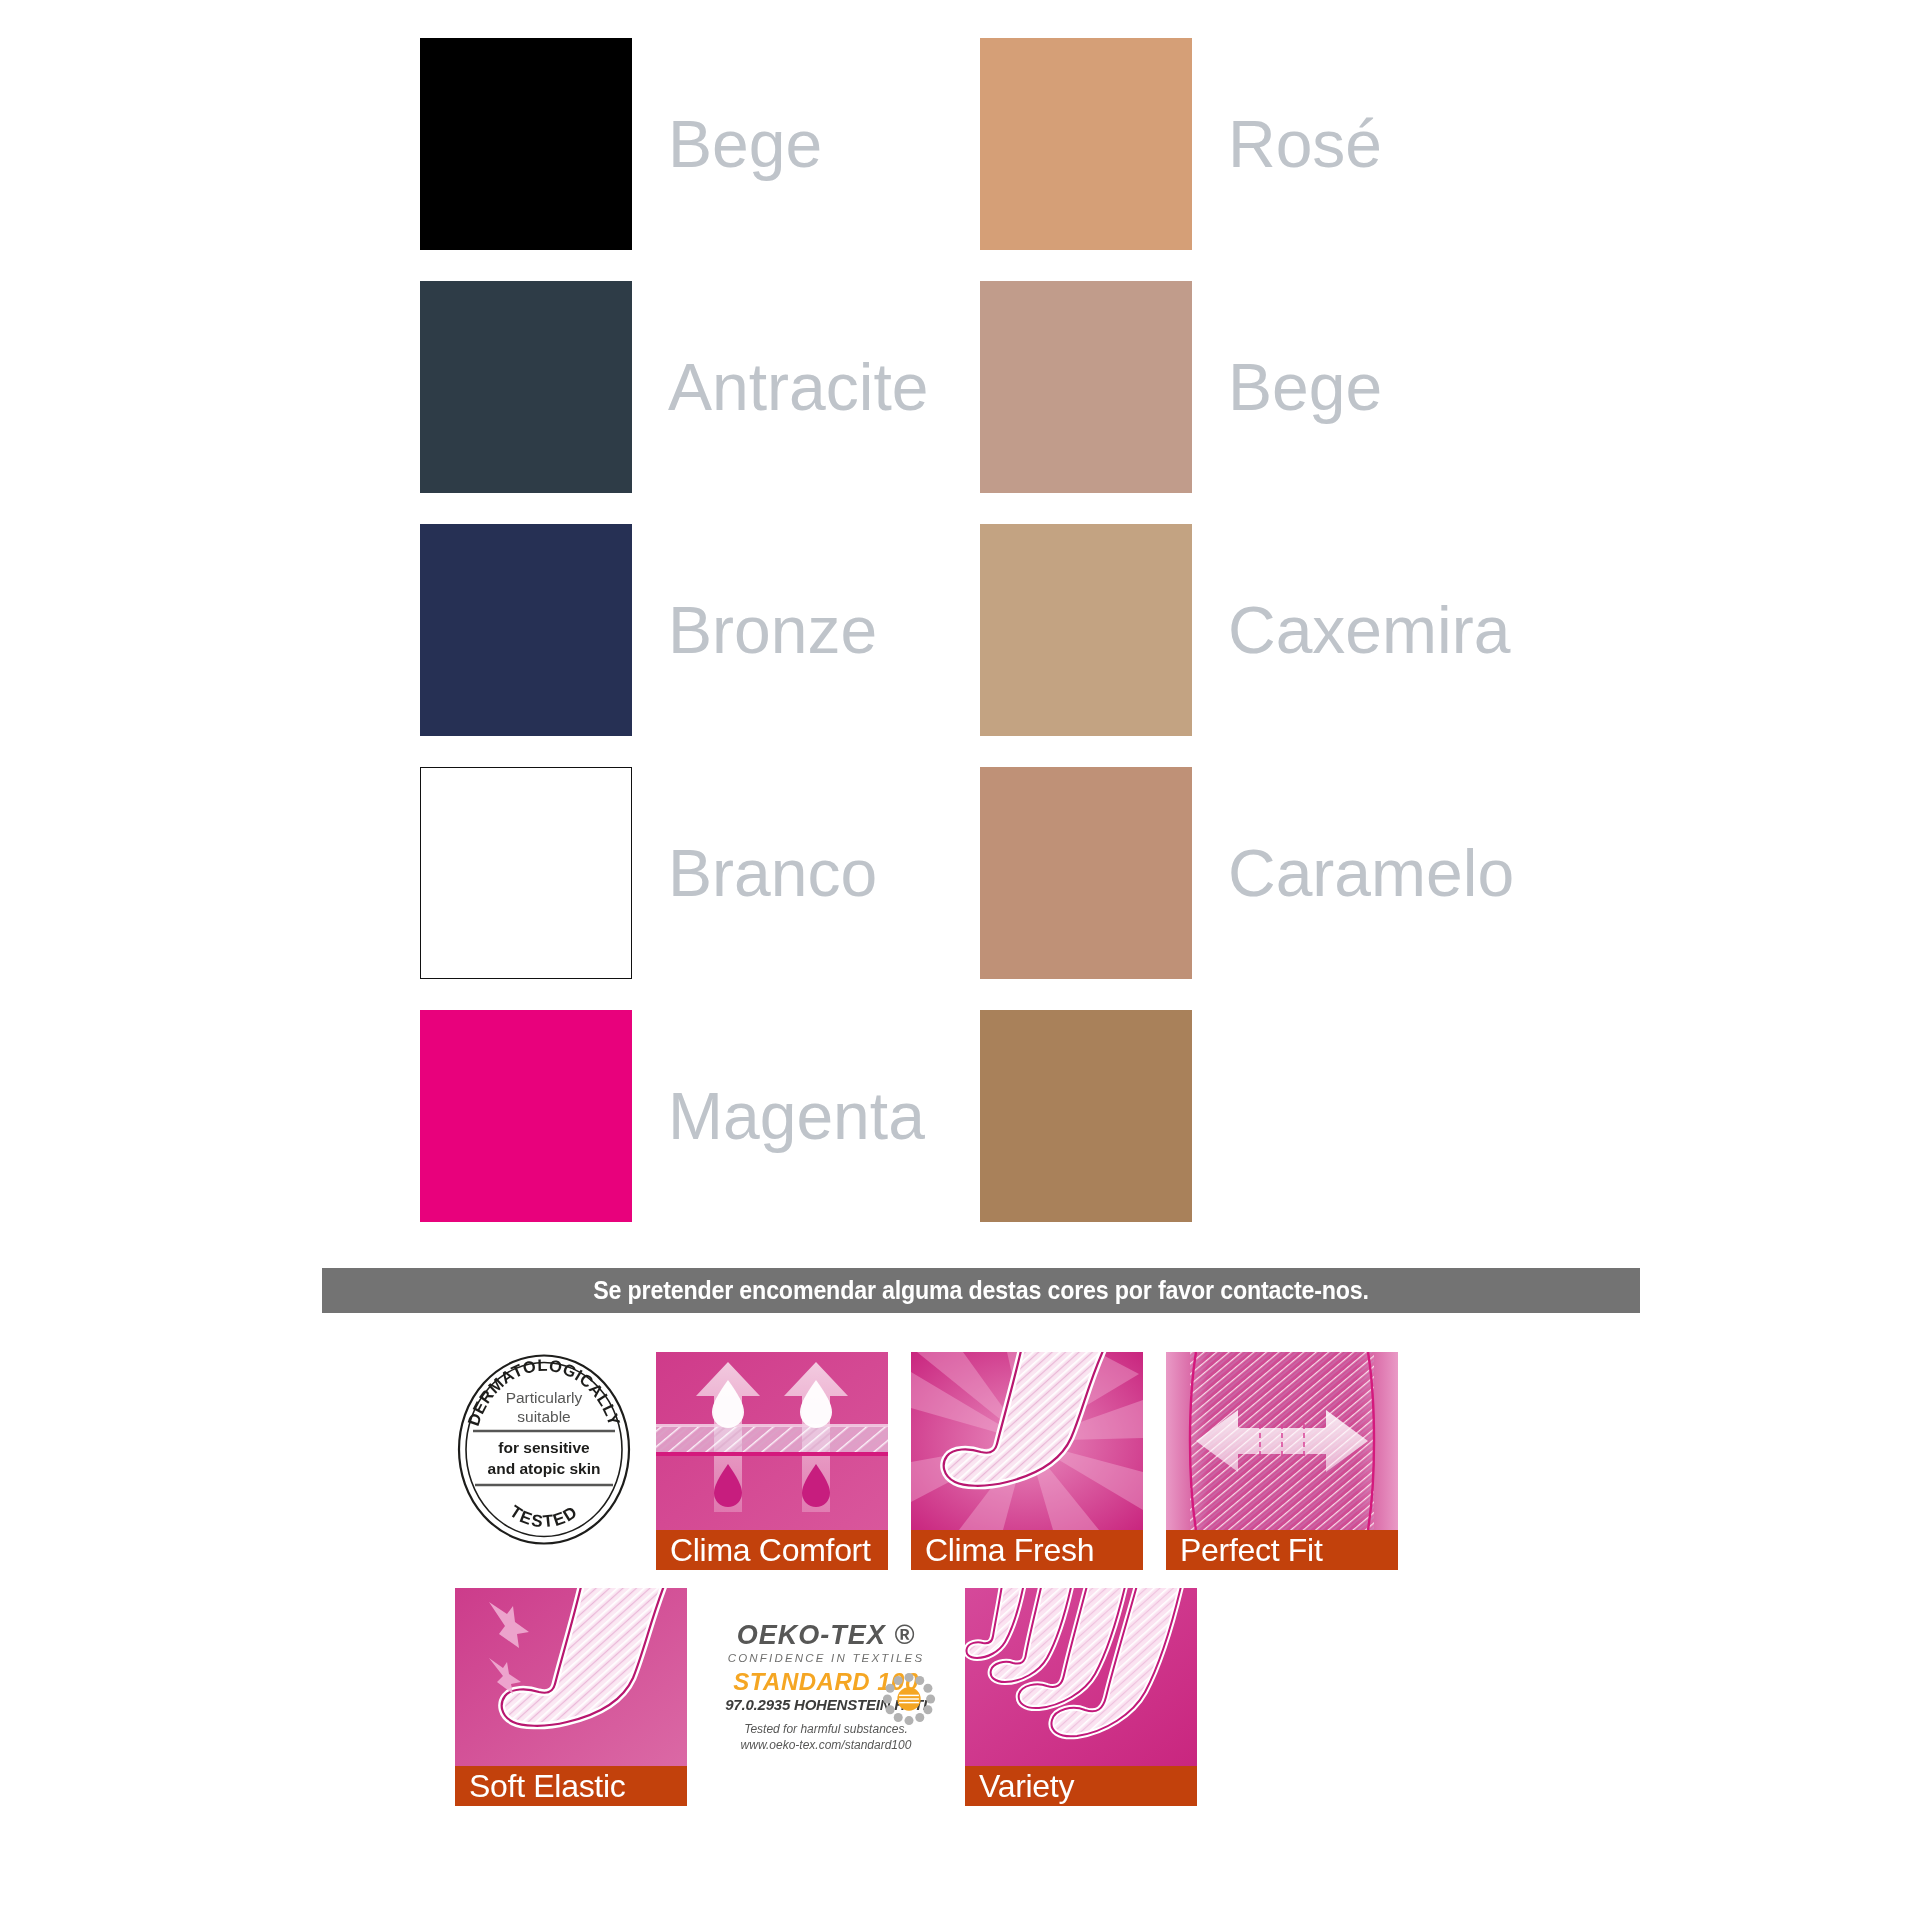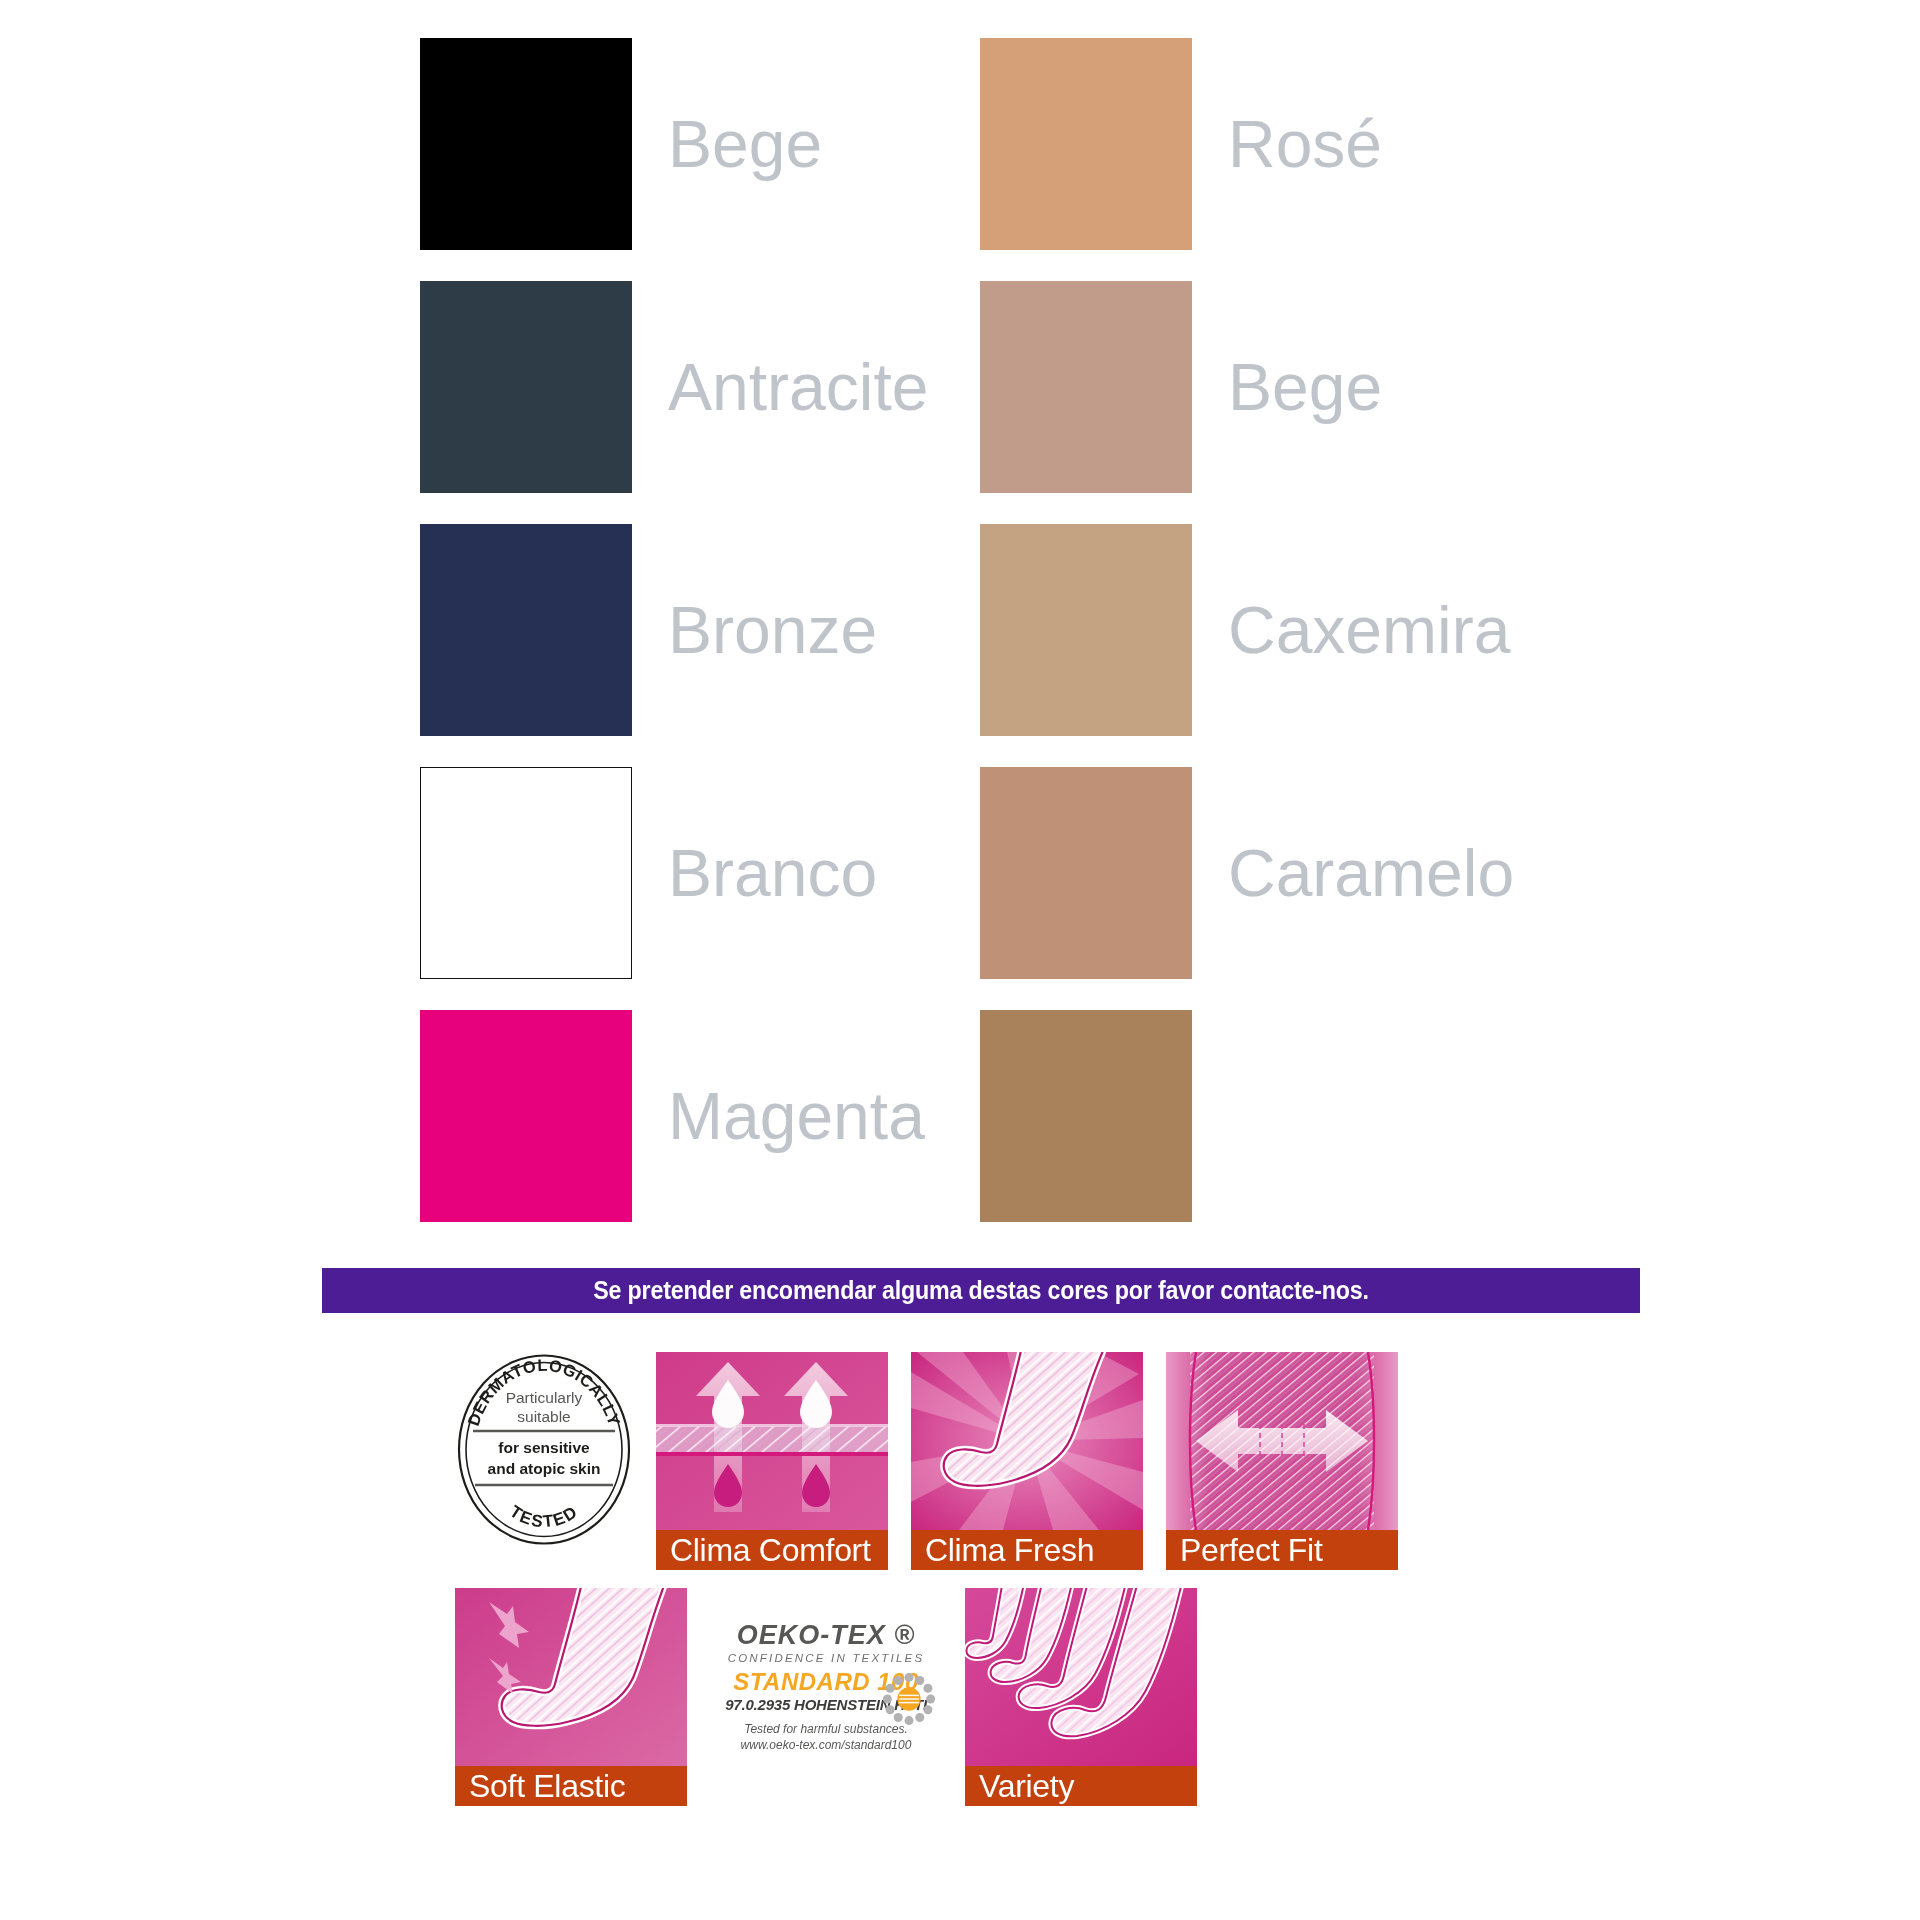--- a/index.html
+++ b/index.html
@@ -39,21 +39,21 @@
     letter-spacing:0px;
     white-space:nowrap;
     line-height:1;
   }
 
   
   #cta-banner{
     position:absolute;
     left:322px; top:1268px;
     width:1318px; height:45px;
-    background:#4c1d95;
+    background:#737373;
     display:flex;align-items:center;justify-content:center;
   }
   #cta-banner .cta-text{
     color:#ffffff;
     font-size:25px;
     font-weight:bold;
     letter-spacing:-0.2px;
     transform:scaleX(0.93);
     white-space:nowrap;
   }

